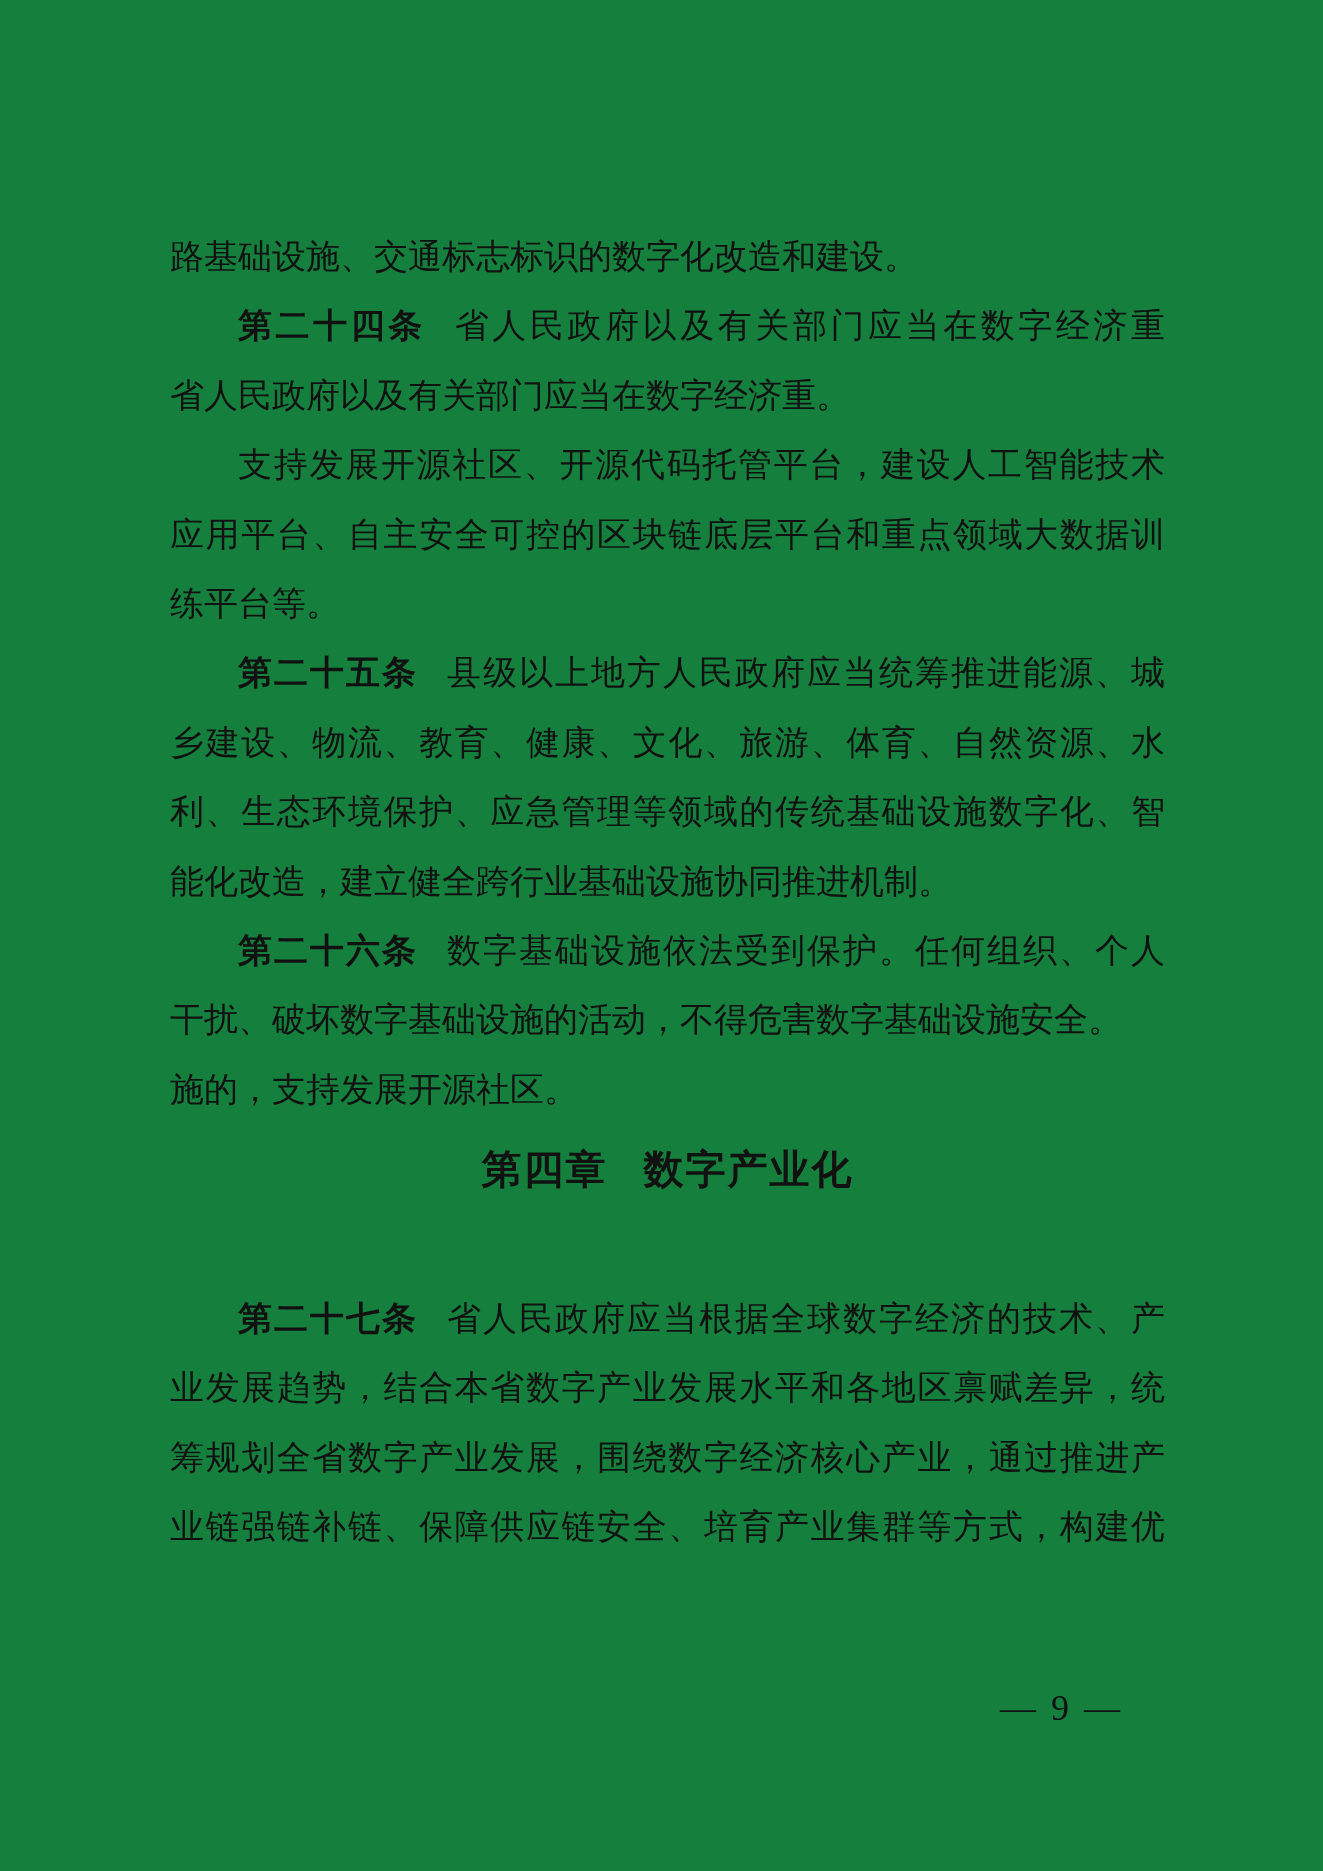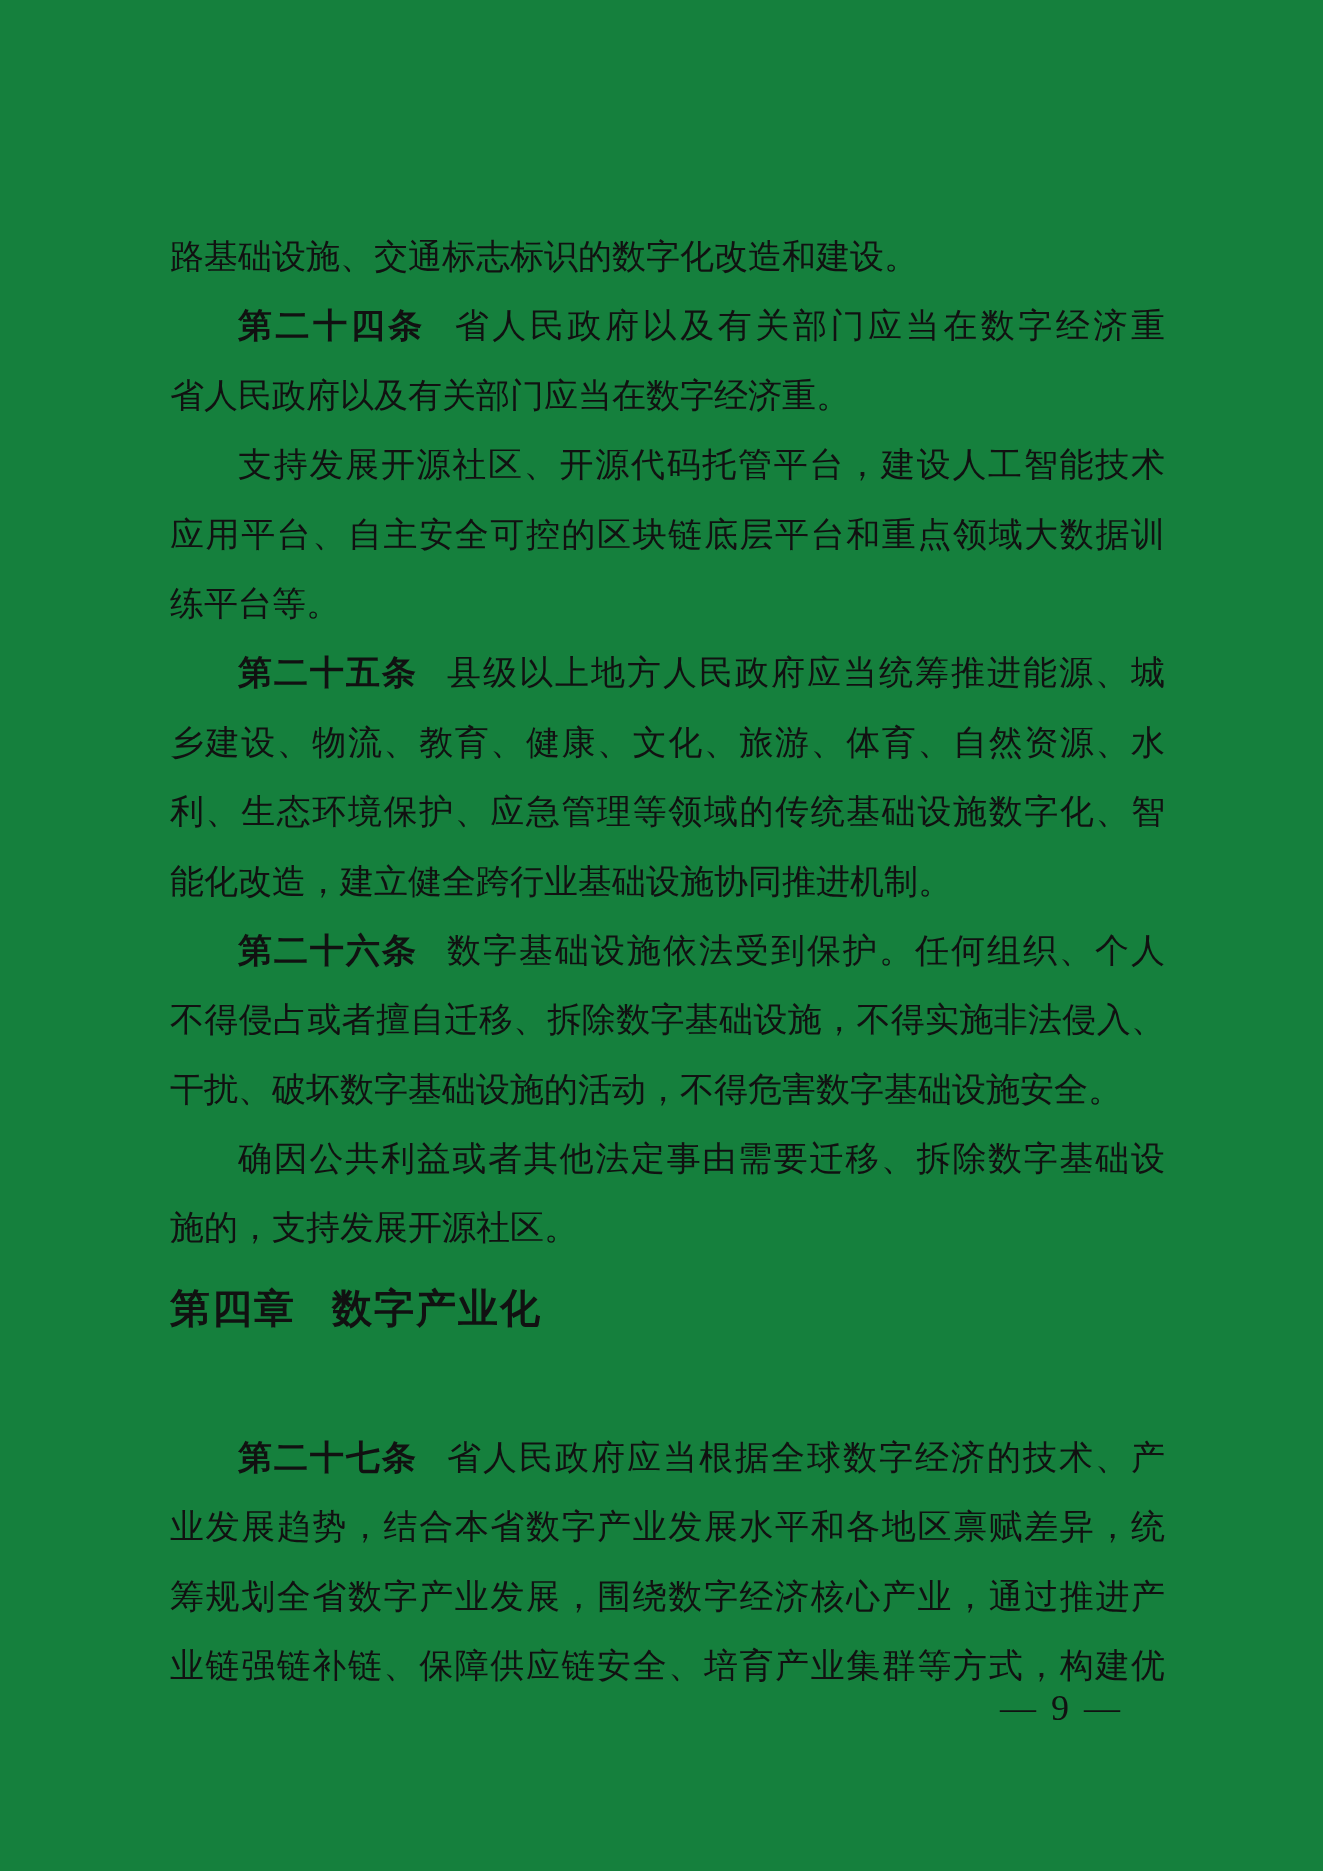--- a/index.html
+++ b/index.html
@@ -33,20 +33,21 @@
     font-weight: bold;
     font-family: "Liberation Sans", "DejaVu Sans", sans-serif;
     margin-right: 0.85em;
     margin-top: 9px;
   }
   .chapter {
     height: 70px;
     line-height: 70px;
     margin-top: 10px;
     margin-bottom: 80px;
+    text-align: center;
     font-size: 40px;
     font-weight: bold;
     font-family: "Liberation Sans", "DejaVu Sans", sans-serif;
     letter-spacing: 2px;
   }
   .chapter .gap { display: inline-block; width: 0.9em; }
   .pagenum {
     position: absolute;
     top: 1686px;
     right: 200px;
@@ -70,24 +71,22 @@
     <div class="line fill indent"><span class="t">支持发展开源社区、开源代码托管平台，建设人工智能技术</span></div>
     <div class="line fill"><span class="t">应用平台、自主安全可控的区块链底层平台和重点领域大数据训</span></div>
     <div class="line"><span class="t">练平台等。</span></div>
 
     <div class="line fill indent"><span class="lead">第二十五条</span><span class="t">县级以上地方人民政府应当统筹推进能源、城</span></div>
     <div class="line fill"><span class="t">乡建设、物流、教育、健康、文化、旅游、体育、自然资源、水</span></div>
     <div class="line fill"><span class="t">利、生态环境保护、应急管理等领域的传统基础设施数字化、智</span></div>
     <div class="line"><span class="t">能化改造，建立健全跨行业基础设施协同推进机制。</span></div>
 
     <div class="line fill indent"><span class="lead">第二十六条</span><span class="t">数字基础设施依法受到保护。任何组织、个人</span></div>
-    <div class="line fill"><span class="t">不得侵占或者擅自迁移、拆除数字基础设施，不得实施非法侵入、</span></div>
     <div class="line"><span class="t">干扰、破坏数字基础设施的活动，不得危害数字基础设施安全。</span></div>
 
-    <div class="line fill indent"><span class="t">确因公共利益或者其他法定事由需要迁移、拆除数字基础设</span></div>
     <div class="line"><span class="t">施的，支持发展开源社区。</span></div>
 
     <div class="chapter"><span>第四章</span><span class="gap"></span><span>数字产业化</span></div>
 
     <div class="line fill indent"><span class="lead">第二十七条</span><span class="t">省人民政府应当根据全球数字经济的技术、产</span></div>
     <div class="line fill"><span class="t">业发展趋势，结合本省数字产业发展水平和各地区禀赋差异，统</span></div>
     <div class="line fill"><span class="t">筹规划全省数字产业发展，围绕数字经济核心产业，通过推进产</span></div>
     <div class="line fill"><span class="t">业链强链补链、保障供应链安全、培育产业集群等方式，构建优</span></div>
 
   </div>

